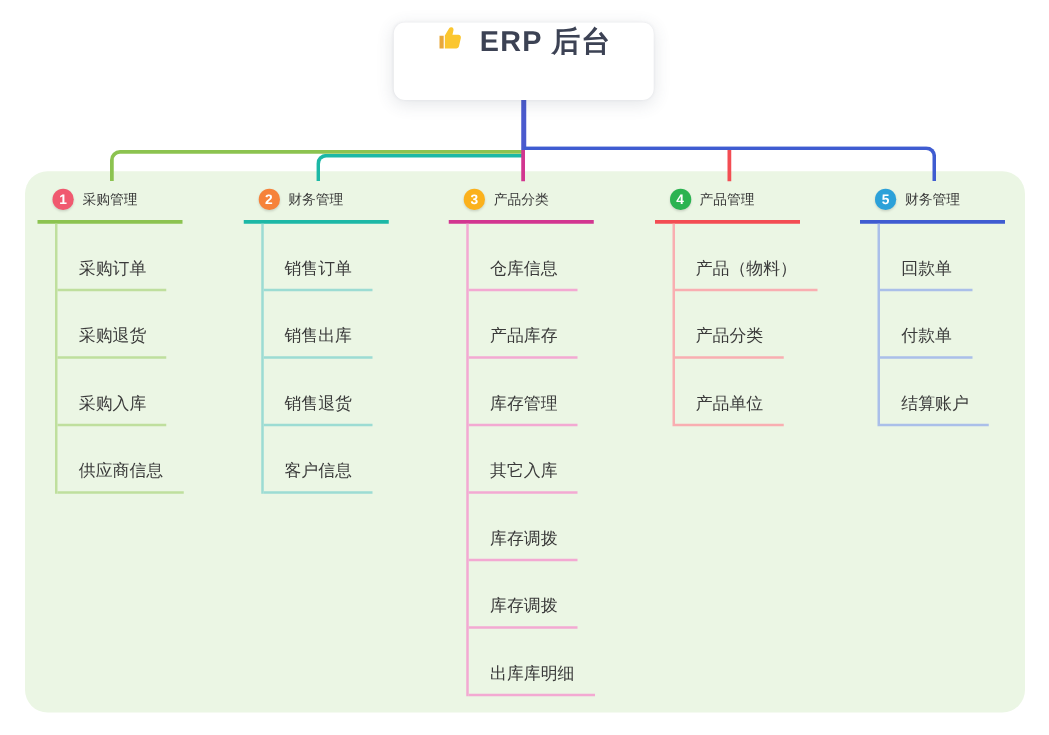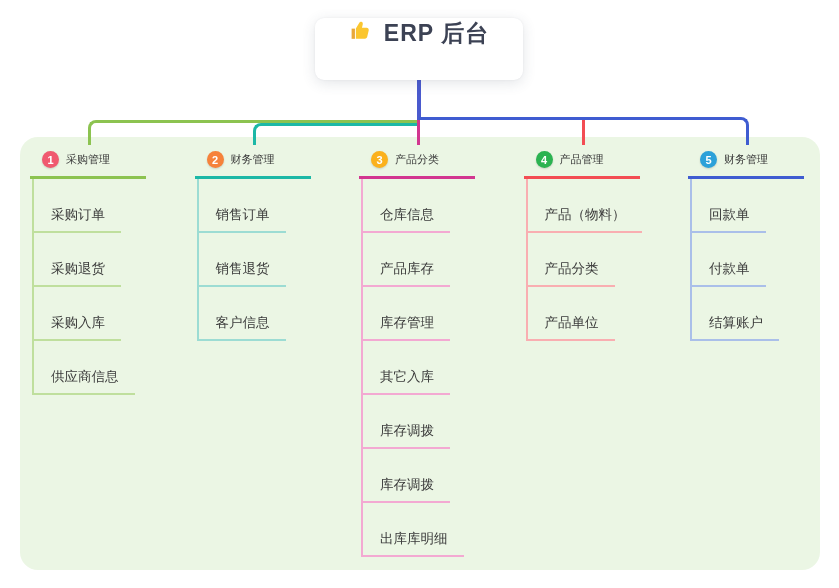--- a/index.html
+++ b/index.html
@@ -22,21 +22,21 @@
   .line { position:absolute; }
 
   
   .branch-col { position:absolute; width:160px; }
   .branch-header { width:116px; height:34px; display:flex; align-items:center; gap:7px;
     padding:0 8px 2px 12px; border-bottom:3px solid var(--line); cursor:pointer; }
   .badge { width:17px; height:17px; min-width:17px; border-radius:50%; background:var(--badge);
     color:#fff; font-size:11px; font-weight:bold; display:flex; align-items:center;
     justify-content:center; box-shadow:0 1px 2px rgba(0,0,0,.15); }
   .branch-label { font-size:11px; font-weight:500; color:#383838; white-space:nowrap; }
-  .children { margin-left:2px; border-left:2px solid var(--pale); width:max-content;font-family:Liberation Serif, serif; }
+  .children { margin-left:14px; border-left:2px solid var(--pale); width:max-content;font-family:Liberation Serif, serif; }
   .child { height:54px; display:flex; align-items:flex-end; width:max-content;
     padding:0 16px 7px 17px; border-bottom:2px solid var(--pale);
     font-size:13.5px; color:#3a3a3a; white-space:nowrap; cursor:pointer; }
 </style>
 </head>
 <body>
 
 <div id="stage">
 
   <div class="panel"></div>
@@ -74,20 +74,21 @@
         </div>
   </div>
 
   <div class="branch-col" style="left: 194.5px; top: 145px; --line: #1cb8a6; --pale: #9cdcd3; --badge: #f6823a;">
     <div class="branch-header">
       <span class="badge">2</span>
       <span class="branch-label">财务管理</span>
     </div>
     <div class="children">
           <div class="child">销售订单</div>
+          <div class="child">销售出库</div>
           <div class="child">销售退货</div>
           <div class="child">客户信息</div>
         </div>
   </div>
 
   <div class="branch-col" style="left: 359px; top: 145px; --line: #d23690; --pale: #f3a9d2; --badge: #fbb11c;">
     <div class="branch-header">
       <span class="badge">3</span>
       <span class="branch-label">产品分类</span>
     </div>

